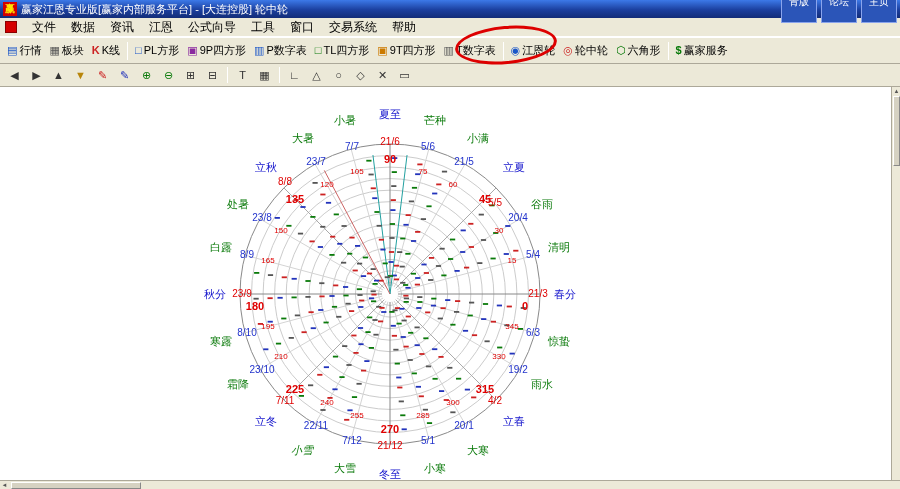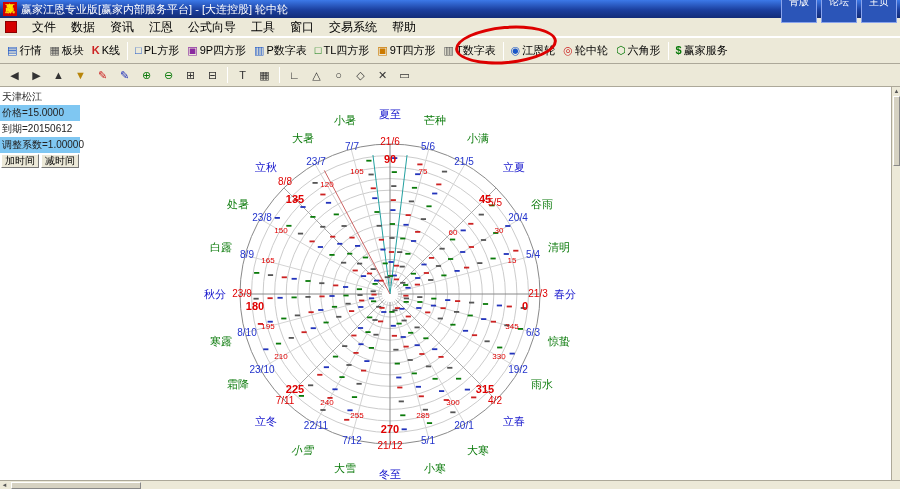--- a/index.html
+++ b/index.html
@@ -538,21 +538,21 @@
       <span class="wlab w-term" style="left: 514px; top: 334px; color: rgb(20, 20, 204);">立春</span>
       <span class="wlab w-date" style="left: 495px; top: 314px; color: rgb(224, 0, 0);">4/2</span>
       <span class="wlab w-term" style="left: 542px; top: 297px; color: rgb(10, 122, 10);">雨水</span>
       <span class="wlab w-date" style="left: 518px; top: 283px; color: rgb(34, 51, 204);">19/2</span>
       <span class="wlab w-term" style="left: 559px; top: 254px; color: rgb(10, 122, 10);">惊蛰</span>
       <span class="wlab w-date" style="left: 533px; top: 246px; color: rgb(34, 51, 204);">6/3</span>
       <span class="wlab w-ang-major" style="left: 525px; top: 219px; color: rgb(224, 0, 0);">0</span>
       <span class="wlab w-ang-minor" style="left: 512px; top: 174px; color: rgb(224, 0, 0);">15</span>
       <span class="wlab w-ang-minor" style="left: 499px; top: 144px; color: rgb(224, 0, 0);">30</span>
       <span class="wlab w-ang-major" style="left: 485px; top: 112px; color: rgb(224, 0, 0);">45</span>
-      <span class="wlab w-ang-minor" style="left: 453px; top: 98px; color: rgb(224, 0, 0); margin-top: 48px;">60</span>
+      <span class="wlab w-ang-minor" style="left: 453px; top: 98px; color: rgb(224, 0, 0);">60</span>
       <span class="wlab w-ang-minor" style="left: 423px; top: 85px; color: rgb(224, 0, 0);">75</span>
       <span class="wlab w-ang-major" style="left: 390px; top: 72px; color: rgb(224, 0, 0);">90</span>
       <span class="wlab w-ang-minor" style="left: 357px; top: 85px; color: rgb(224, 0, 0);">105</span>
       <span class="wlab w-ang-minor" style="left: 327px; top: 98px; color: rgb(224, 0, 0);">120</span>
       <span class="wlab w-ang-major" style="left: 295px; top: 112px; color: rgb(224, 0, 0);">135</span>
       <span class="wlab w-ang-minor" style="left: 281px; top: 144px; color: rgb(224, 0, 0);">150</span>
       <span class="wlab w-ang-minor" style="left: 268px; top: 174px; color: rgb(224, 0, 0);">165</span>
       <span class="wlab w-ang-major" style="left: 255px; top: 219px; color: rgb(224, 0, 0);">180</span>
       <span class="wlab w-ang-minor" style="left: 268px; top: 240px; color: rgb(224, 0, 0);">195</span>
       <span class="wlab w-ang-minor" style="left: 281px; top: 270px; color: rgb(224, 0, 0);">210</span>
@@ -560,30 +560,20 @@
       <span class="wlab w-ang-minor" style="left: 327px; top: 316px; color: rgb(224, 0, 0);">240</span>
       <span class="wlab w-ang-minor" style="left: 357px; top: 329px; color: rgb(224, 0, 0);">255</span>
       <span class="wlab w-ang-major" style="left: 390px; top: 342px; color: rgb(224, 0, 0);">270</span>
       <span class="wlab w-ang-minor" style="left: 423px; top: 329px; color: rgb(224, 0, 0);">285</span>
       <span class="wlab w-ang-minor" style="left: 453px; top: 316px; color: rgb(224, 0, 0);">300</span>
       <span class="wlab w-ang-major" style="left: 485px; top: 302px; color: rgb(224, 0, 0);">315</span>
       <span class="wlab w-ang-minor" style="left: 499px; top: 270px; color: rgb(224, 0, 0); text-align: right;">330</span>
       <span class="wlab w-ang-minor" style="left: 512px; top: 240px; color: rgb(224, 0, 0);">345</span>
     </div>
 
-  <div class="panel">
-    <div class="panel-row">天津松江</div>
-    <div class="panel-row hl">价格=15.0000</div>
-    <div class="panel-row">到期=20150612</div>
-    <div class="panel-row hl">调整系数=1.00000</div>
-    <div class="panel-btns">
-      <div class="panel-btn">加时间</div>
-      <div class="panel-btn">减时间</div>
-    </div>
-  </div>
 
   <div class="vscroll">
     <div class="varrow">▲</div>
     <div class="vthumb"></div>
   </div>
 </div>
 
 <div class="hscroll">
   <div class="harrow">◄</div>
   <div class="hthumb"></div>

